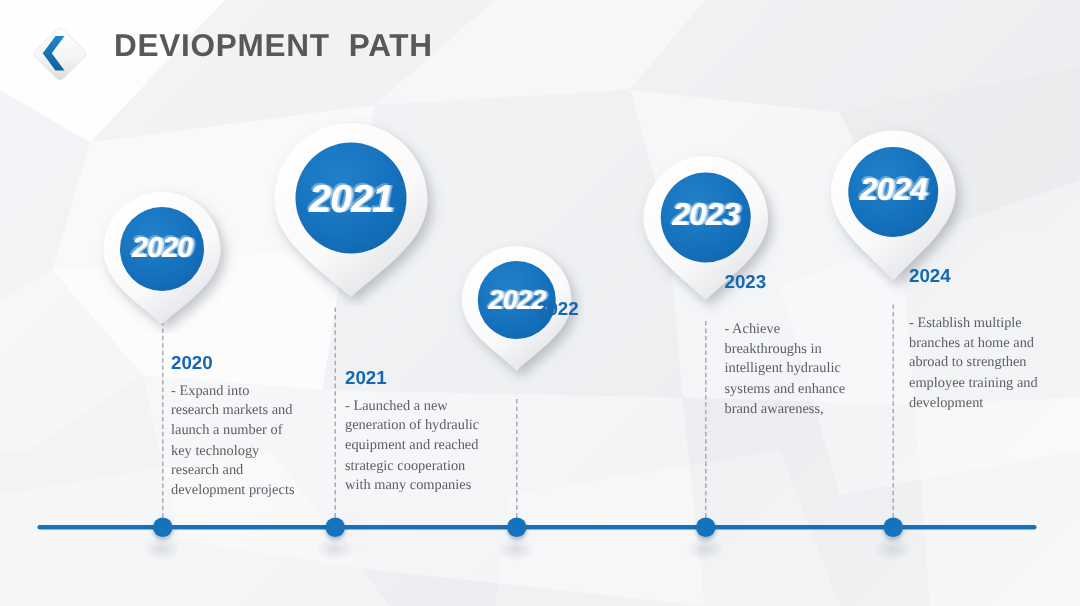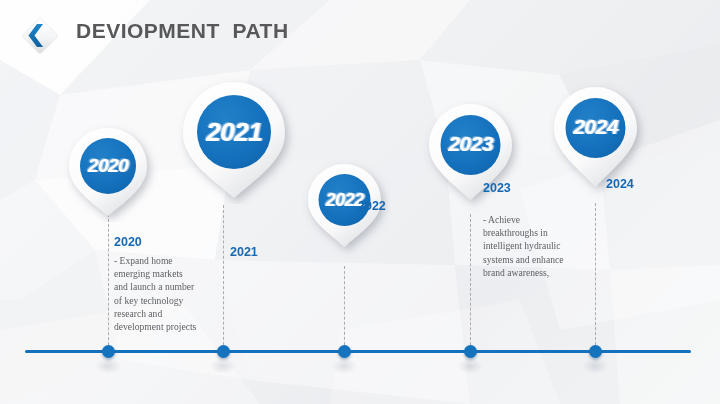--- a/index.html
+++ b/index.html
@@ -270,33 +270,35 @@
       <g filter="url(#pinShadow)">
         <path d="M52.5 5 C30 5 11 24 11 46.5 C11 69 36 87 52.5 105 C69 87 94 69 94 46.5 C94 24 75 5 52.5 5 Z" fill="url(#pinWhite)"></path>
       </g>
       <circle cx="52.5" cy="46" r="30" fill="url(#pinBlue)"></circle>
     </svg>
     <div class="pin-year" style="top:33px;font-size:21px;">2024</div>
   </div>
 
   <div class="entry-text" style="left:114px;top:235px;width:83px;">
     <p class="entry-year">2020</p>
-    <p class="entry-desc">- Expand home emerging markets and launch a number of key technology research and development projects</p>
+    <p class="entry-desc">- Expand into research markets and launch a number of key technology research and development projects</p>
   </div>
 
   <div class="entry-text" style="left:230px;top:245px;width:96px;">
     <p class="entry-year">2021</p>
+    <p class="entry-desc">- Launched a new generation of hydraulic equipment and reached strategic cooperation with many companies</p>
   </div>
 
   <div class="entry-text" style="left:358px;top:199px;width:84px;">
     <p class="entry-year" style="margin-bottom:16px;">2022</p>
   </div>
 
   <div class="entry-text" style="left:483px;top:181px;width:90px;">
     <p class="entry-year" style="margin-bottom:18px;">2023</p>
     <p class="entry-desc">- Achieve breakthroughs in intelligent hydraulic systems and enhance brand awareness,</p>
   </div>
 
   <div class="entry-text" style="left:606px;top:177px;width:98px;">
     <p class="entry-year" style="margin-bottom:18px;">2024</p>
+    <p class="entry-desc">- Establish multiple branches at home and abroad to strengthen employee training and development</p>
   </div>
 
 </div>
 
 </body></html>

